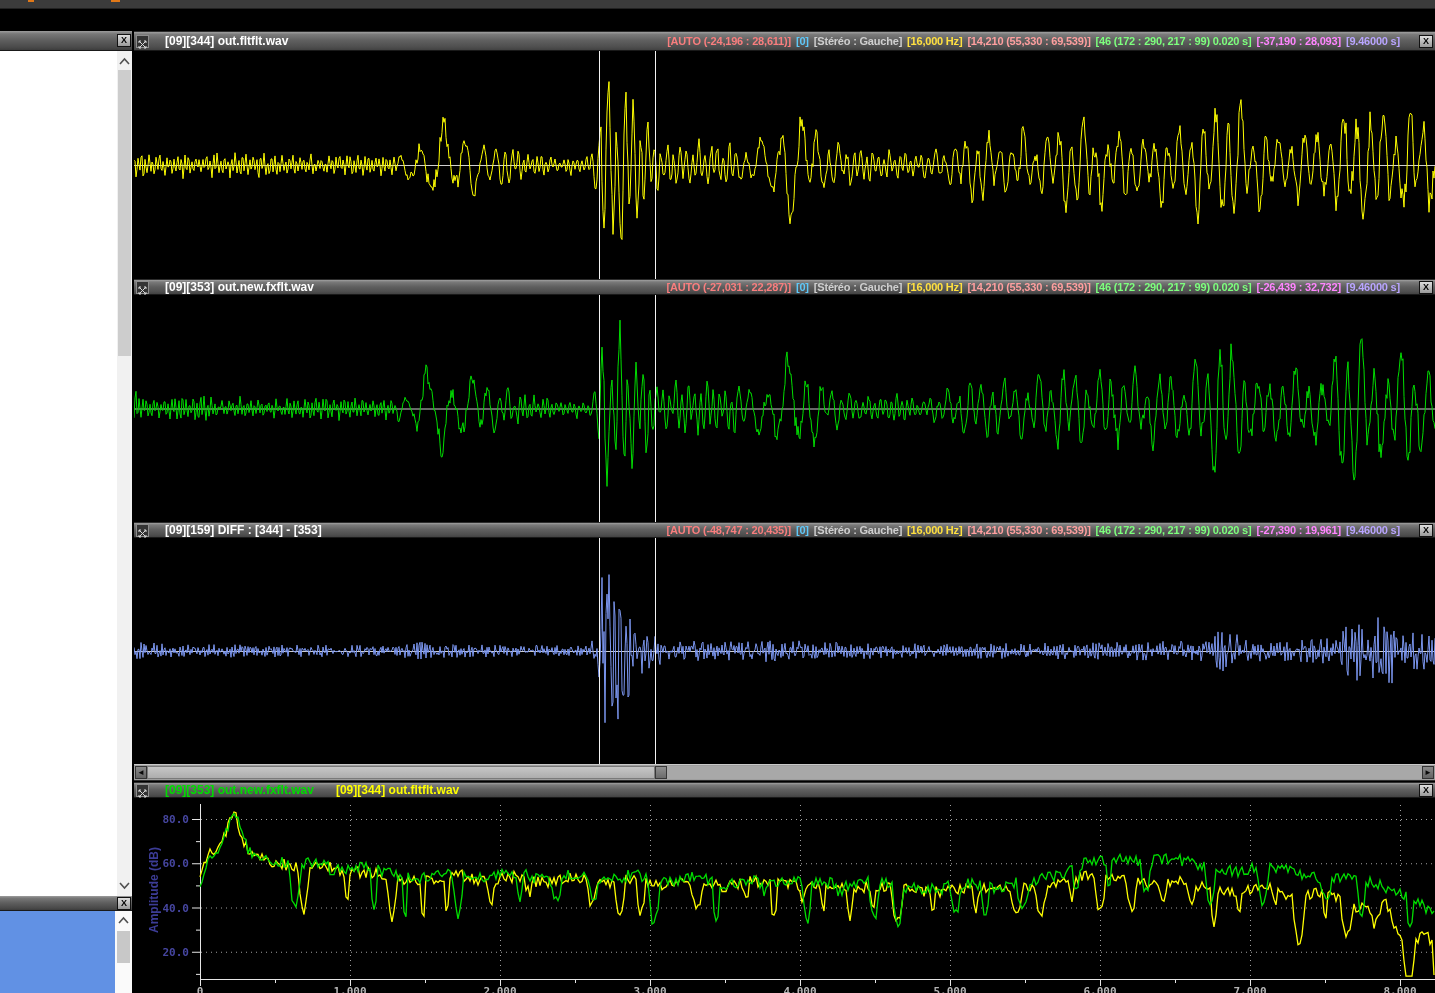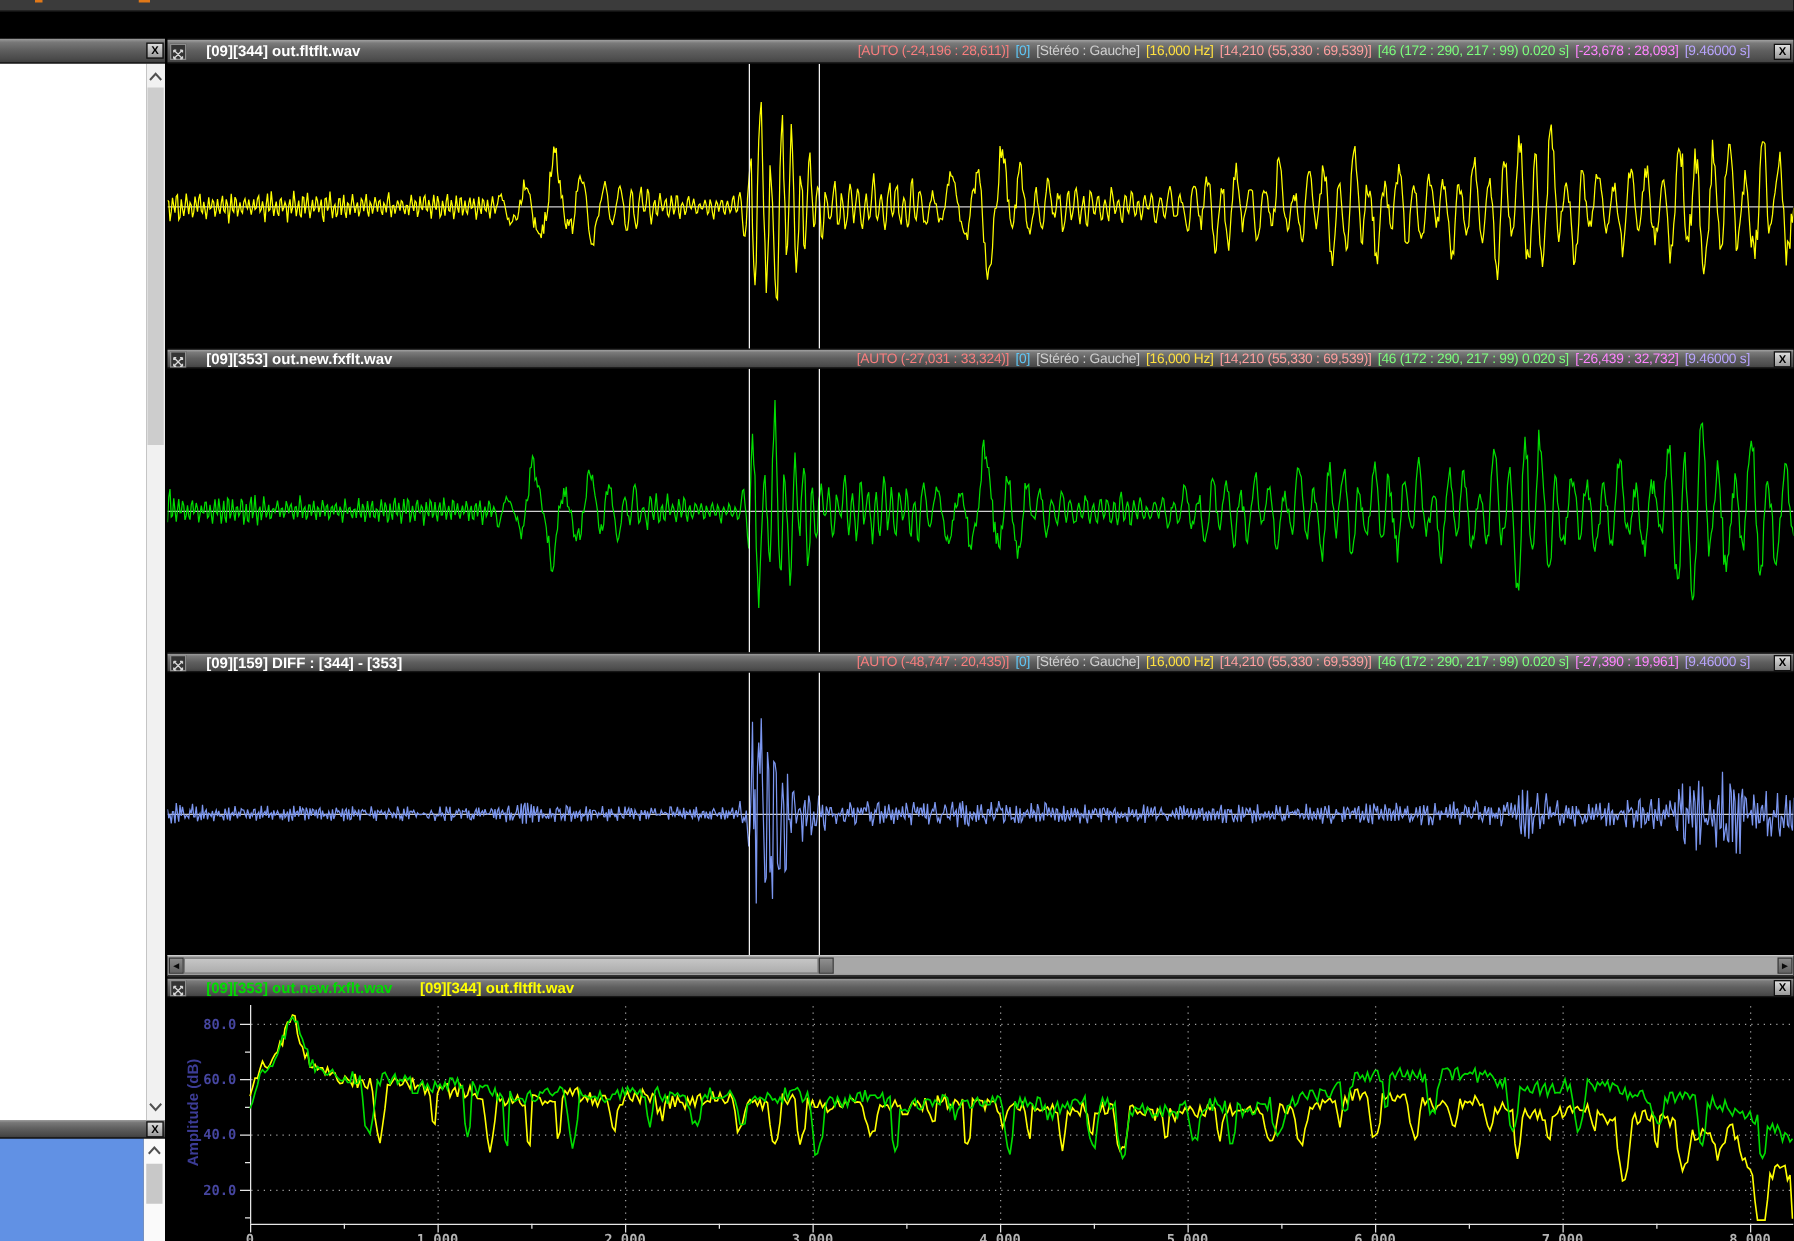--- a/index.html
+++ b/index.html
@@ -19,21 +19,21 @@
   .vthumb{position:absolute;left:1px;width:13px;background:#cdcdcd;}
   .chev{position:absolute;left:0;width:15px;height:16px;}
   .lblue{position:absolute;left:0;top:911px;width:115px;height:82px;background:#6191e4;}
   .gapcol{position:absolute;left:132px;top:31px;width:2px;height:962px;background:#000;}
   
   .maincol{position:absolute;left:134px;top:31px;width:1301px;height:962px;background:#000;}
   .phdr{position:absolute;left:0;width:1301px;display:flex;align-items:center;gap:16px;padding:0 2px;box-sizing:border-box;
         background:linear-gradient(180deg,#a0a0a0 0,#7a7a7a 14%,#5f5f5f 48%,#4f4f4f 82%,#424242 100%);
         border-bottom:1px solid #191919;border-top:1px solid #2c2c2c;}
   .ptitle{color:#fff;font-weight:bold;font-size:12px;white-space:nowrap;}
-  .vals{margin-left:auto;display:flex;gap:5px;font-weight:normal;font-size:11px;letter-spacing:-0.2px;white-space:nowrap;}
+  .vals{margin-left:auto;display:flex;gap:5px;font-weight:bold;font-size:11px;letter-spacing:-0.2px;white-space:nowrap;}
   .xbtn{width:14px;height:13px;border:1px solid #111;background:linear-gradient(#dedede,#9a9a9a);
         color:#000;font:bold 9px "Liberation Sans",sans-serif;line-height:11px;text-align:center;padding:0;margin-left:3px;}
   .icon-btn{display:inline-block;width:13px;height:13px;background:#343434;border:1px solid #8d8d8d;box-sizing:border-box;}
   .pbody{position:absolute;left:0;width:1301px;background:#000;}
   .wave{fill:none;stroke-width:1;}
   .center{stroke:#cfcfcf;stroke-width:1;}
   .cursor{stroke:#f2f2f2;stroke-width:1;}
   
   .hsb{position:absolute;left:0;top:733px;width:1301px;height:17px;background:#9e9e9e;border-top:1px solid #c9c9c9;border-bottom:1px solid #2f2f2f;box-sizing:border-box;}
   .sbtn{position:absolute;top:1px;width:12px;height:13px;border:1px solid #333;background:linear-gradient(#8a8a8a,#636363);
@@ -102,21 +102,21 @@
           </svg>
       </span>
       <span class="ptitle">[09][344] out.fltflt.wav</span>
       <span class="vals">
         <span style="color: rgb(249, 126, 126);">[AUTO (-24,196 : 28,611)]</span>
         <span style="color: rgb(95, 200, 248);">[0]</span>
         <span style="color: rgb(207, 207, 207);">[Stéréo : Gauche]</span>
         <span style="color: rgb(255, 224, 64);">[16,000 Hz]</span>
         <span style="color: rgb(255, 159, 159);">[14,210 (55,330 : 69,539)]</span>
         <span style="color: rgb(125, 255, 125);">[46 (172 : 290, 217 : 99) 0.020 s]</span>
-        <span style="color: rgb(255, 133, 255);">[-23,678 : 28,093]</span>
+        <span style="color: rgb(255, 133, 255);">[-37,190 : 28,093]</span>
         <span style="color: rgb(185, 165, 255);">[9.46000 s]</span>
       </span>
       <button class="xbtn">X</button>
     </div>
     <div class="pbody" style="top:20px;height:228px;">
       <svg width="1301" height="228">
           <line x1="0" y1="114.5" x2="1301" y2="114.5" class="center"></line>
           <polyline points="0,109.2 1,110.2 2,125.9 3,118.3 4,107.3 5,113.8 6,119.1 7,106.2 8,104.8 9,124.9 10,122.9 11,108.4 12,116.0 13,121.7 14,114.5 15,103.8 16,112.1 17,120.3 18,111.0 19,113.2 20,122.8 21,118.7 22,106.2 23,112.3 24,118.4 25,107.8 26,104.1 27,117.6 28,119.4 29,110.5 30,116.7 31,124.4 32,115.9 33,106.8 34,116.1 35,115.2 36,109.1 37,110.8 38,122.4 39,117.3 40,108.2 41,116.0 42,120.0 43,111.3 44,105.7 45,117.5 46,119.0 47,108.5 48,112.7 49,127.7 50,117.0 51,104.0 52,117.1 53,118.7 54,106.7 55,109.0 56,122.1 57,116.4 58,110.8 59,117.8 60,119.5 61,110.6 62,108.1 63,113.7 64,116.0 65,108.7 66,115.1 67,120.7 68,115.0 69,108.5 70,116.5 71,115.3 72,107.7 73,105.7 74,118.6 75,116.7 76,110.0 77,116.1 78,126.7 79,112.6 80,103.9 81,117.7 82,116.6 83,102.0 84,112.6 85,121.7 86,115.1 87,110.2 88,119.1 89,121.7 90,109.1 91,107.7 92,118.0 93,115.0 94,110.8 95,114.1 96,126.9 97,113.6 98,108.5 99,119.6 100,115.3 101,101.7 102,111.1 103,122.0 104,115.5 105,109.5 106,120.6 107,122.9 108,106.6 109,107.0 110,119.8 111,112.4 112,103.2 113,114.9 114,123.6 115,116.2 116,108.8 117,118.1 118,115.7 119,106.2 120,109.6 121,118.7 122,114.3 123,108.7 124,121.7 125,126.5 126,108.1 127,107.4 128,117.5 129,114.4 130,102.2 131,114.7 132,123.6 133,114.8 134,112.6 135,122.6 136,119.8 137,108.0 138,107.9 139,120.9 140,113.4 141,104.9 142,118.3 143,123.3 144,111.4 145,112.5 146,120.7 147,112.5 148,104.3 149,112.3 150,119.4 151,114.2 152,111.0 153,122.1 154,118.2 155,108.0 156,109.8 157,117.9 158,111.2 159,104.2 160,117.9 161,122.2 162,110.5 163,112.7 164,120.0 165,114.4 166,106.7 167,111.6 168,118.4 169,110.2 170,109.3 171,117.9 172,120.9 173,111.4 174,113.4 175,118.9 176,108.9 177,102.9 178,114.2 179,122.8 180,113.7 181,113.3 182,120.0 183,115.0 184,109.4 185,112.4 186,117.5 187,109.6 188,110.7 189,116.6 190,120.2 191,113.3 192,113.5 193,121.2 194,112.8 195,104.9 196,112.7 197,117.8 198,109.6 199,110.9 200,122.5 201,118.2 202,106.1 203,114.6 204,117.0 205,107.4 206,105.5 207,116.3 208,117.5 209,109.0 210,113.8 211,123.9 212,113.9 213,104.8 214,114.2 215,116.8 216,105.8 217,110.7 218,122.7 219,120.7 220,109.7 221,115.0 222,121.5 223,109.9 224,104.3 225,117.3 226,118.1 227,109.1 228,114.0 229,124.4 230,117.1 231,105.5 232,114.9 233,119.1 234,107.8 235,107.4 236,121.3 237,116.8 238,109.4 239,118.1 240,120.1 241,111.7 242,107.1 243,115.7 244,115.0 245,107.9 246,114.3 247,124.8 248,117.3 249,106.4 250,115.5 251,120.1 252,108.5 253,109.7 254,116.6 255,117.9 256,108.9 257,116.6 258,123.8 259,113.7 260,106.1 261,112.6 262,119.8 263,115.0 264,112.2 265,105.7 266,106.0 267,104.3 268,109.3 269,109.4 270,113.9 271,119.5 272,124.5 273,123.6 274,128.9 275,127.3 276,126.2 277,121.0 278,121.9 279,125.0 280,124.2 281,118.1 282,108.8 283,112.3 284,108.0 285,92.7 286,100.7 287,99.3 288,99.9 289,103.0 290,104.5 291,112.5 292,120.4 293,131.1 294,122.8 295,132.4 296,134.0 297,135.9 298,136.1 299,139.4 300,128.6 301,136.0 302,118.6 303,125.8 304,118.4 305,109.9 306,86.4 307,90.4 308,81.4 309,66.2 310,71.3 311,67.4 312,86.5 313,95.6 314,93.1 315,107.2 316,105.8 317,117.6 318,127.1 319,132.2 320,124.3 321,129.6 322,125.1 323,124.3 324,136.1 325,127.0 326,119.4 327,102.2 328,101.9 329,92.7 330,89.7 331,93.4 332,95.6 333,94.8 334,99.6 335,106.3 336,119.5 337,132.5 338,139.2 339,144.3 340,144.2 341,145.1 342,130.9 343,126.4 344,123.2 345,121.6 346,112.1 347,108.9 348,103.4 349,98.7 350,93.8 351,99.6 352,105.2 353,116.8 354,124.2 355,125.8 356,129.0 357,124.1 358,119.7 359,113.0 360,107.9 361,99.8 362,97.9 363,101.8 364,107.9 365,113.4 366,128.1 367,133.2 368,133.0 369,124.4 370,108.4 371,101.1 372,103.5 373,119.5 374,125.9 375,132.0 376,127.8 377,112.1 378,104.1 379,98.5 380,110.8 381,117.8 382,117.7 383,111.7 384,100.2 385,103.4 386,119.4 387,128.5 388,120.4 389,111.9 390,109.1 391,119.8 392,121.1 393,111.0 394,103.4 395,111.5 396,117.9 397,115.1 398,110.0 399,108.5 400,120.5 401,122.3 402,116.2 403,105.5 404,111.9 405,120.5 406,116.4 407,105.7 408,105.9 409,118.7 410,124.1 411,113.4 412,111.3 413,113.9 414,120.9 415,117.7 416,109.0 417,106.0 418,113.9 419,116.0 420,112.5 421,108.0 422,114.1 423,119.6 424,119.0 425,113.0 426,112.1 427,115.8 428,116.1 429,113.1 430,108.9 431,113.0 432,120.4 433,118.7 434,108.6 435,112.2 436,119.4 437,124.5 438,114.6 439,109.9 440,111.9 441,118.3 442,113.3 443,109.4 444,109.8 445,118.1 446,120.7 447,113.3 448,109.8 449,114.5 450,119.0 451,116.8 452,108.4 453,105.6 454,114.3 455,118.6 456,117.4 457,106.6 458,102.8 459,110.3 460,125.6 461,137.4 462,137.8 463,128.9 464,107.5 465,94.7 466,81.6 467,75.9 468,130.8 469,160.8 470,177.1 471,158.4 472,98.1 473,61.0 474,41.8 475,30.6 476,76.8 477,119.6 478,143.4 479,183.4 480,159.0 481,135.2 482,81.2 483,95.5 484,110.9 485,141.8 486,172.3 487,186.9 488,188.5 489,139.9 490,83.0 491,57.7 492,41.1 493,91.6 494,113.0 495,153.0 496,145.3 497,117.2 498,82.9 499,48.3 500,70.1 501,102.6 502,146.0 503,167.2 504,149.9 505,133.0 506,89.6 507,96.7 508,101.5 509,144.7 510,148.2 511,128.2 512,104.0 513,78.8 514,71.0 515,96.0 516,111.3 517,130.6 518,127.7 519,106.8 520,98.8 521,100.6 522,115.1 523,137.8 524,139.4 525,126.0 526,102.7 527,106.6 528,111.4 529,123.1 530,124.0 531,121.6 532,109.4 533,100.3 534,93.9 535,108.0 536,128.2 537,128.3 538,123.0 539,103.7 540,109.6 541,117.8 542,132.3 543,128.1 544,121.9 545,104.8 546,96.1 547,101.6 548,114.5 549,127.6 550,117.2 551,108.3 552,100.0 553,103.4 554,116.8 555,127.7 556,132.1 557,122.9 558,111.6 559,103.8 560,115.0 561,124.2 562,122.3 563,111.5 564,97.8 565,87.7 566,101.6 567,122.0 568,124.7 569,119.8 570,109.1 571,104.5 572,112.8 573,125.4 574,132.9 575,125.4 576,107.4 577,101.1 578,95.3 579,116.4 580,121.5 581,118.7 582,102.3 583,99.5 584,97.9 585,119.2 586,124.3 587,128.6 588,113.8 589,107.3 590,109.9 591,123.7 592,130.8 593,128.0 594,114.0 595,95.6 596,91.8 597,112.3 598,122.8 599,124.9 600,115.7 601,103.3 602,102.3 603,106.0 604,116.2 605,126.5 606,125.9 607,128.2 608,126.9 609,118.2 610,111.6 611,109.2 612,101.3 613,107.9 614,112.0 615,112.1 616,119.5 617,126.9 618,123.6 619,124.0 620,124.7 621,117.8 622,115.1 623,105.0 624,96.6 625,97.2 626,86.1 627,89.9 628,90.0 629,93.6 630,95.3 631,104.7 632,111.0 633,113.5 634,125.8 635,126.2 636,131.1 637,135.0 638,136.3 639,135.5 640,141.0 641,128.4 642,121.6 643,108.3 644,101.8 645,100.2 646,103.9 647,87.0 648,87.0 649,84.4 650,94.9 651,101.6 652,122.6 653,142.8 654,143.4 655,163.8 656,172.8 657,163.9 658,161.7 659,160.1 660,147.5 661,123.7 662,116.0 663,115.5 664,109.6 665,95.2 666,65.9 667,75.3 668,68.5 669,79.7 670,75.9 671,87.1 672,109.8 673,109.1 674,123.5 675,128.7 676,131.3 677,126.6 678,112.7 679,115.6 680,91.6 681,87.4 682,78.6 683,81.1 684,100.6 685,104.2 686,108.5 687,125.1 688,131.2 689,131.7 690,136.6 691,129.7 692,123.2 693,119.1 694,104.0 695,98.7 696,111.1 697,115.9 698,125.9 699,130.4 700,131.7 701,125.8 702,110.9 703,102.3 704,91.3 705,93.7 706,102.7 707,109.3 708,120.0 709,119.4 710,123.0 711,115.2 712,103.6 713,107.7 714,105.9 715,119.6 716,134.5 717,131.2 718,125.6 719,115.5 720,104.3 721,101.8 722,115.7 723,125.0 724,120.3 725,113.9 726,102.1 727,99.6 728,107.3 729,120.1 730,128.3 731,118.1 732,112.5 733,105.9 734,117.0 735,128.0 736,130.2 737,116.5 738,102.0 739,103.4 740,109.8 741,119.5 742,120.1 743,113.3 744,106.8 745,106.2 746,117.9 747,124.9 748,124.1 749,113.7 750,108.6 751,113.6 752,120.9 753,126.0 754,111.1 755,98.6 756,104.3 757,111.7 758,120.1 759,116.9 760,110.6 761,109.2 762,115.5 763,124.3 764,127.2 765,113.8 766,105.5 767,106.5 768,117.0 769,119.5 770,111.8 771,102.3 772,103.7 773,115.3 774,121.6 775,120.0 776,110.8 777,110.2 778,117.4 779,125.1 780,119.6 781,108.6 782,105.2 783,112.1 784,115.8 785,116.2 786,111.6 787,104.3 788,106.8 789,118.7 790,126.4 791,127.0 792,119.6 793,112.9 794,107.4 795,107.8 796,113.6 797,121.4 798,123.1 799,116.6 800,108.4 801,101.7 802,97.9 803,103.1 804,113.0 805,121.8 806,121.9 807,121.9 808,120.8 809,107.4 810,104.6 811,110.7 812,111.3 813,116.2 814,122.3 815,129.0 816,133.7 817,133.0 818,123.4 819,106.6 820,100.1 821,98.2 822,98.3 823,100.8 824,112.1 825,121.6 826,122.0 827,132.9 828,116.6 829,114.7 830,98.6 831,90.2 832,97.4 833,95.4 834,96.8 835,112.4 836,132.0 837,138.0 838,151.8 839,149.1 840,131.9 841,121.7 842,113.0 843,99.7 844,103.1 845,100.3 846,125.8 847,131.8 848,140.6 849,149.6 850,135.4 851,118.9 852,109.6 853,91.3 854,92.0 855,79.2 856,94.4 857,101.7 858,111.7 859,119.2 860,134.7 861,123.7 862,119.5 863,115.3 864,108.4 865,101.3 866,100.8 867,100.8 868,101.9 869,116.6 870,131.2 871,141.2 872,139.8 873,135.9 874,130.7 875,114.7 876,104.5 877,101.7 878,103.3 879,102.7 880,106.3 881,118.0 882,119.9 883,129.4 884,129.3 885,116.5 886,117.9 887,105.4 888,77.4 889,75.5 890,80.4 891,85.8 892,101.5 893,117.2 894,122.1 895,124.4 896,133.5 897,131.7 898,121.9 899,112.0 900,109.8 901,105.2 902,109.9 903,103.7 904,119.0 905,127.0 906,129.9 907,139.7 908,142.7 909,135.7 910,113.9 911,101.7 912,90.3 913,86.5 914,86.3 915,92.1 916,106.3 917,116.2 918,124.0 919,132.4 920,124.6 921,116.0 922,104.4 923,103.9 924,81.4 925,86.1 926,94.1 927,90.3 928,106.8 929,128.1 930,150.1 931,150.1 932,161.7 933,148.6 934,136.8 935,121.7 936,100.3 937,97.6 938,95.9 939,109.0 940,122.3 941,133.9 942,138.1 943,149.1 944,147.1 945,131.8 946,114.5 947,88.7 948,76.7 949,70.2 950,65.9 951,84.0 952,94.0 953,108.2 954,124.5 955,142.6 956,143.9 957,125.3 958,117.2 959,96.8 960,104.4 961,106.2 962,101.7 963,107.9 964,125.7 965,122.5 966,153.8 967,151.7 968,160.4 969,143.5 970,127.4 971,109.2 972,103.6 973,105.4 974,93.6 975,99.7 976,115.4 977,112.6 978,127.8 979,131.7 980,132.1 981,113.3 982,101.4 983,95.2 984,95.9 985,80.2 986,87.7 987,90.5 988,105.1 989,118.6 990,142.0 991,143.3 992,143.6 993,142.3 994,120.6 995,110.2 996,101.2 997,97.4 998,103.0 999,103.9 1000,121.0 1001,133.2 1002,135.3 1003,139.9 1004,135.9 1005,135.1 1006,124.0 1007,108.9 1008,94.0 1009,88.1 1010,97.4 1011,97.3 1012,101.9 1013,111.9 1014,120.5 1015,131.2 1016,122.5 1017,126.1 1018,109.8 1019,99.4 1020,92.3 1021,100.6 1022,98.0 1023,108.9 1024,120.4 1025,126.7 1026,142.1 1027,156.5 1028,150.2 1029,152.0 1030,128.6 1031,111.5 1032,97.2 1033,96.8 1034,104.6 1035,102.0 1036,106.7 1037,124.3 1038,130.3 1039,137.4 1040,132.3 1041,130.1 1042,112.6 1043,90.7 1044,84.5 1045,82.0 1046,74.6 1047,92.8 1048,100.1 1049,116.6 1050,132.4 1051,138.0 1052,143.6 1053,135.4 1054,123.6 1055,109.4 1056,99.1 1057,97.0 1058,91.4 1059,106.1 1060,112.4 1061,128.0 1062,155.5 1063,161.2 1064,173.0 1065,158.7 1066,131.0 1067,111.9 1068,85.2 1069,78.1 1070,82.3 1071,80.5 1072,104.2 1073,121.8 1074,124.1 1075,138.1 1076,133.0 1077,130.5 1078,116.2 1079,95.3 1080,81.5 1081,57.2 1082,71.2 1083,63.6 1084,91.7 1085,112.5 1086,135.8 1087,156.4 1088,148.5 1089,154.5 1090,154.8 1091,131.2 1092,116.2 1093,84.2 1094,72.1 1095,72.9 1096,101.3 1097,124.6 1098,144.6 1099,150.6 1100,162.5 1101,151.8 1102,132.8 1103,115.2 1104,104.2 1105,61.7 1106,54.2 1107,48.6 1108,67.8 1109,70.1 1110,98.6 1111,112.2 1112,132.4 1113,142.5 1114,134.1 1115,118.2 1116,117.7 1117,109.3 1118,98.3 1119,95.1 1120,101.1 1121,110.8 1122,110.6 1123,127.1 1124,141.1 1125,160.9 1126,158.2 1127,145.1 1128,143.4 1129,127.7 1130,102.3 1131,85.5 1132,85.6 1133,89.0 1134,108.4 1135,110.6 1136,123.3 1137,130.3 1138,125.4 1139,130.4 1140,118.1 1141,113.9 1142,98.2 1143,88.3 1144,91.7 1145,91.4 1146,91.9 1147,100.7 1148,107.5 1149,121.0 1150,129.6 1151,135.8 1152,129.0 1153,127.3 1154,117.4 1155,109.1 1156,98.5 1157,102.2 1158,95.3 1159,108.4 1160,119.3 1161,125.3 1162,130.1 1163,136.0 1164,154.8 1165,144.0 1166,132.9 1167,119.2 1168,103.2 1169,87.1 1170,91.6 1171,84.1 1172,87.2 1173,97.0 1174,113.1 1175,122.4 1176,132.3 1177,133.4 1178,128.3 1179,119.8 1180,102.7 1181,101.3 1182,83.6 1183,91.1 1184,81.4 1185,95.2 1186,108.8 1187,126.5 1188,130.8 1189,130.4 1190,145.2 1191,131.2 1192,133.5 1193,125.6 1194,112.5 1195,99.8 1196,94.0 1197,93.1 1198,100.2 1199,110.8 1200,122.4 1201,139.8 1202,159.8 1203,145.1 1204,145.5 1205,128.3 1206,118.8 1207,90.1 1208,72.2 1209,68.2 1210,70.4 1211,82.5 1212,71.9 1213,108.3 1214,130.0 1215,140.2 1216,138.5 1217,142.6 1218,120.3 1219,129.6 1220,105.2 1221,91.2 1222,67.9 1223,88.0 1224,76.4 1225,91.7 1226,129.5 1227,138.7 1228,160.0 1229,168.3 1230,160.1 1231,147.5 1232,140.0 1233,132.7 1234,100.7 1235,96.3 1236,60.8 1237,79.2 1238,82.1 1239,100.8 1240,119.4 1241,127.2 1242,148.5 1243,146.3 1244,144.3 1245,127.4 1246,91.0 1247,87.9 1248,79.0 1249,64.5 1250,64.6 1251,74.0 1252,85.6 1253,104.4 1254,123.4 1255,149.6 1256,147.5 1257,134.7 1258,126.9 1259,117.5 1260,103.0 1261,104.1 1262,85.0 1263,95.0 1264,102.9 1265,117.4 1266,132.9 1267,147.0 1268,137.7 1269,143.8 1270,156.2 1271,132.9 1272,141.0 1273,118.9 1274,84.0 1275,66.7 1276,62.5 1277,62.6 1278,64.2 1279,91.3 1280,121.8 1281,135.8 1282,129.6 1283,127.6 1284,120.9 1285,109.1 1286,103.3 1287,94.7 1288,88.3 1289,81.4 1290,70.4 1291,87.8 1292,109.2 1293,116.4 1294,138.7 1295,161.3 1296,141.8 1297,143.2 1298,148.0 1299,120.0 1300,127.1 1301,115.2" class="wave" stroke="#ffff00"></polyline>
           <line x1="465.5" y1="0" x2="465.5" y2="228" class="cursor"></line>
           <line x1="521.5" y1="0" x2="521.5" y2="228" class="cursor"></line>
@@ -124,21 +124,21 @@
     </div>
 
     <div class="phdr" style="top:248px;height:16px;">
       <span class="icon-btn">
         <svg width="11" height="11">
             <path d="M2,2 L9,9 M9,2 L2,9 M2,2 l2,0 M2,2 l0,2 M9,2 l-2,0 M9,2 l0,2 M2,9 l2,0 M2,9 l0,-2 M9,9 l-2,0 M9,9 l0,-2" stroke="#d8d8d8" stroke-width="1" fill="none"></path>
           </svg>
       </span>
       <span class="ptitle">[09][353] out.new.fxflt.wav</span>
       <span class="vals">
-        <span style="color: rgb(249, 126, 126);">[AUTO (-27,031 : 33,324)]</span>
+        <span style="color: rgb(249, 126, 126);">[AUTO (-27,031 : 22,287)]</span>
         <span style="color: rgb(95, 200, 248);">[0]</span>
         <span style="color: rgb(207, 207, 207);">[Stéréo : Gauche]</span>
         <span style="color: rgb(255, 224, 64);">[16,000 Hz]</span>
         <span style="color: rgb(255, 159, 159);">[14,210 (55,330 : 69,539)]</span>
         <span style="color: rgb(125, 255, 125);">[46 (172 : 290, 217 : 99) 0.020 s]</span>
         <span style="color: rgb(255, 133, 255); text-align: right;">[-26,439 : 32,732]</span>
         <span style="color: rgb(185, 165, 255);">[9.46000 s]</span>
       </span>
       <button class="xbtn">X</button>
     </div>

